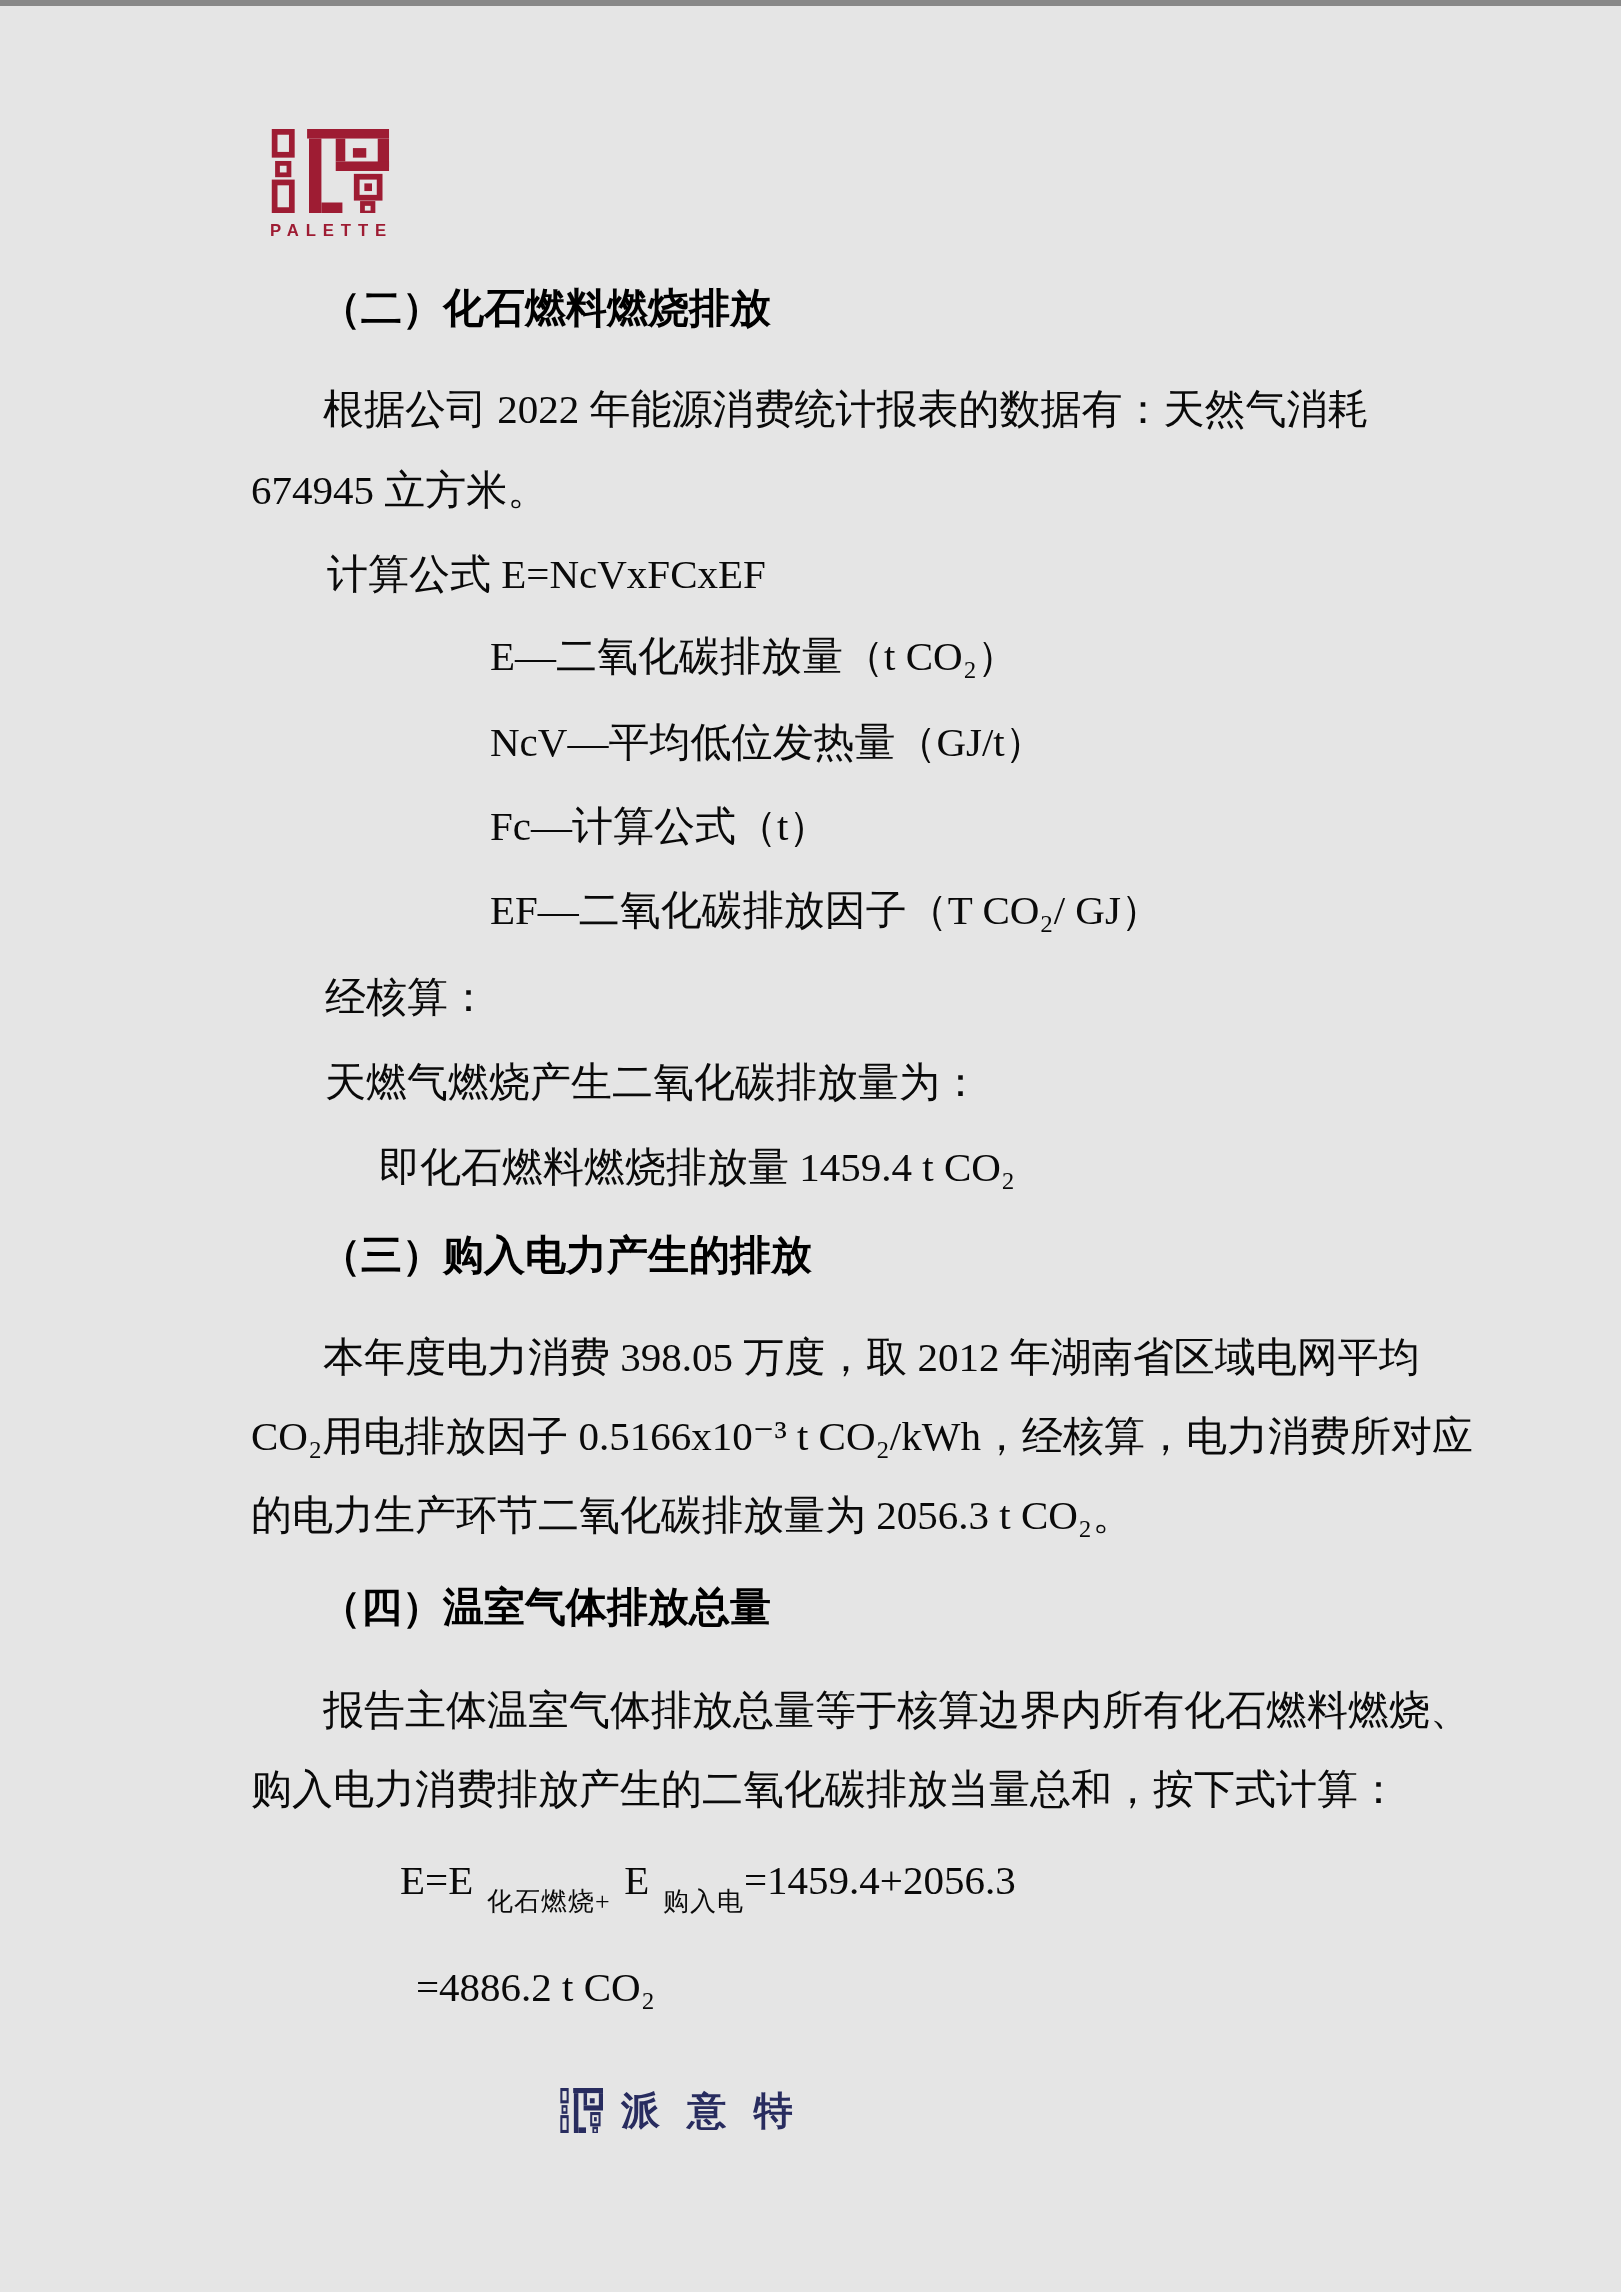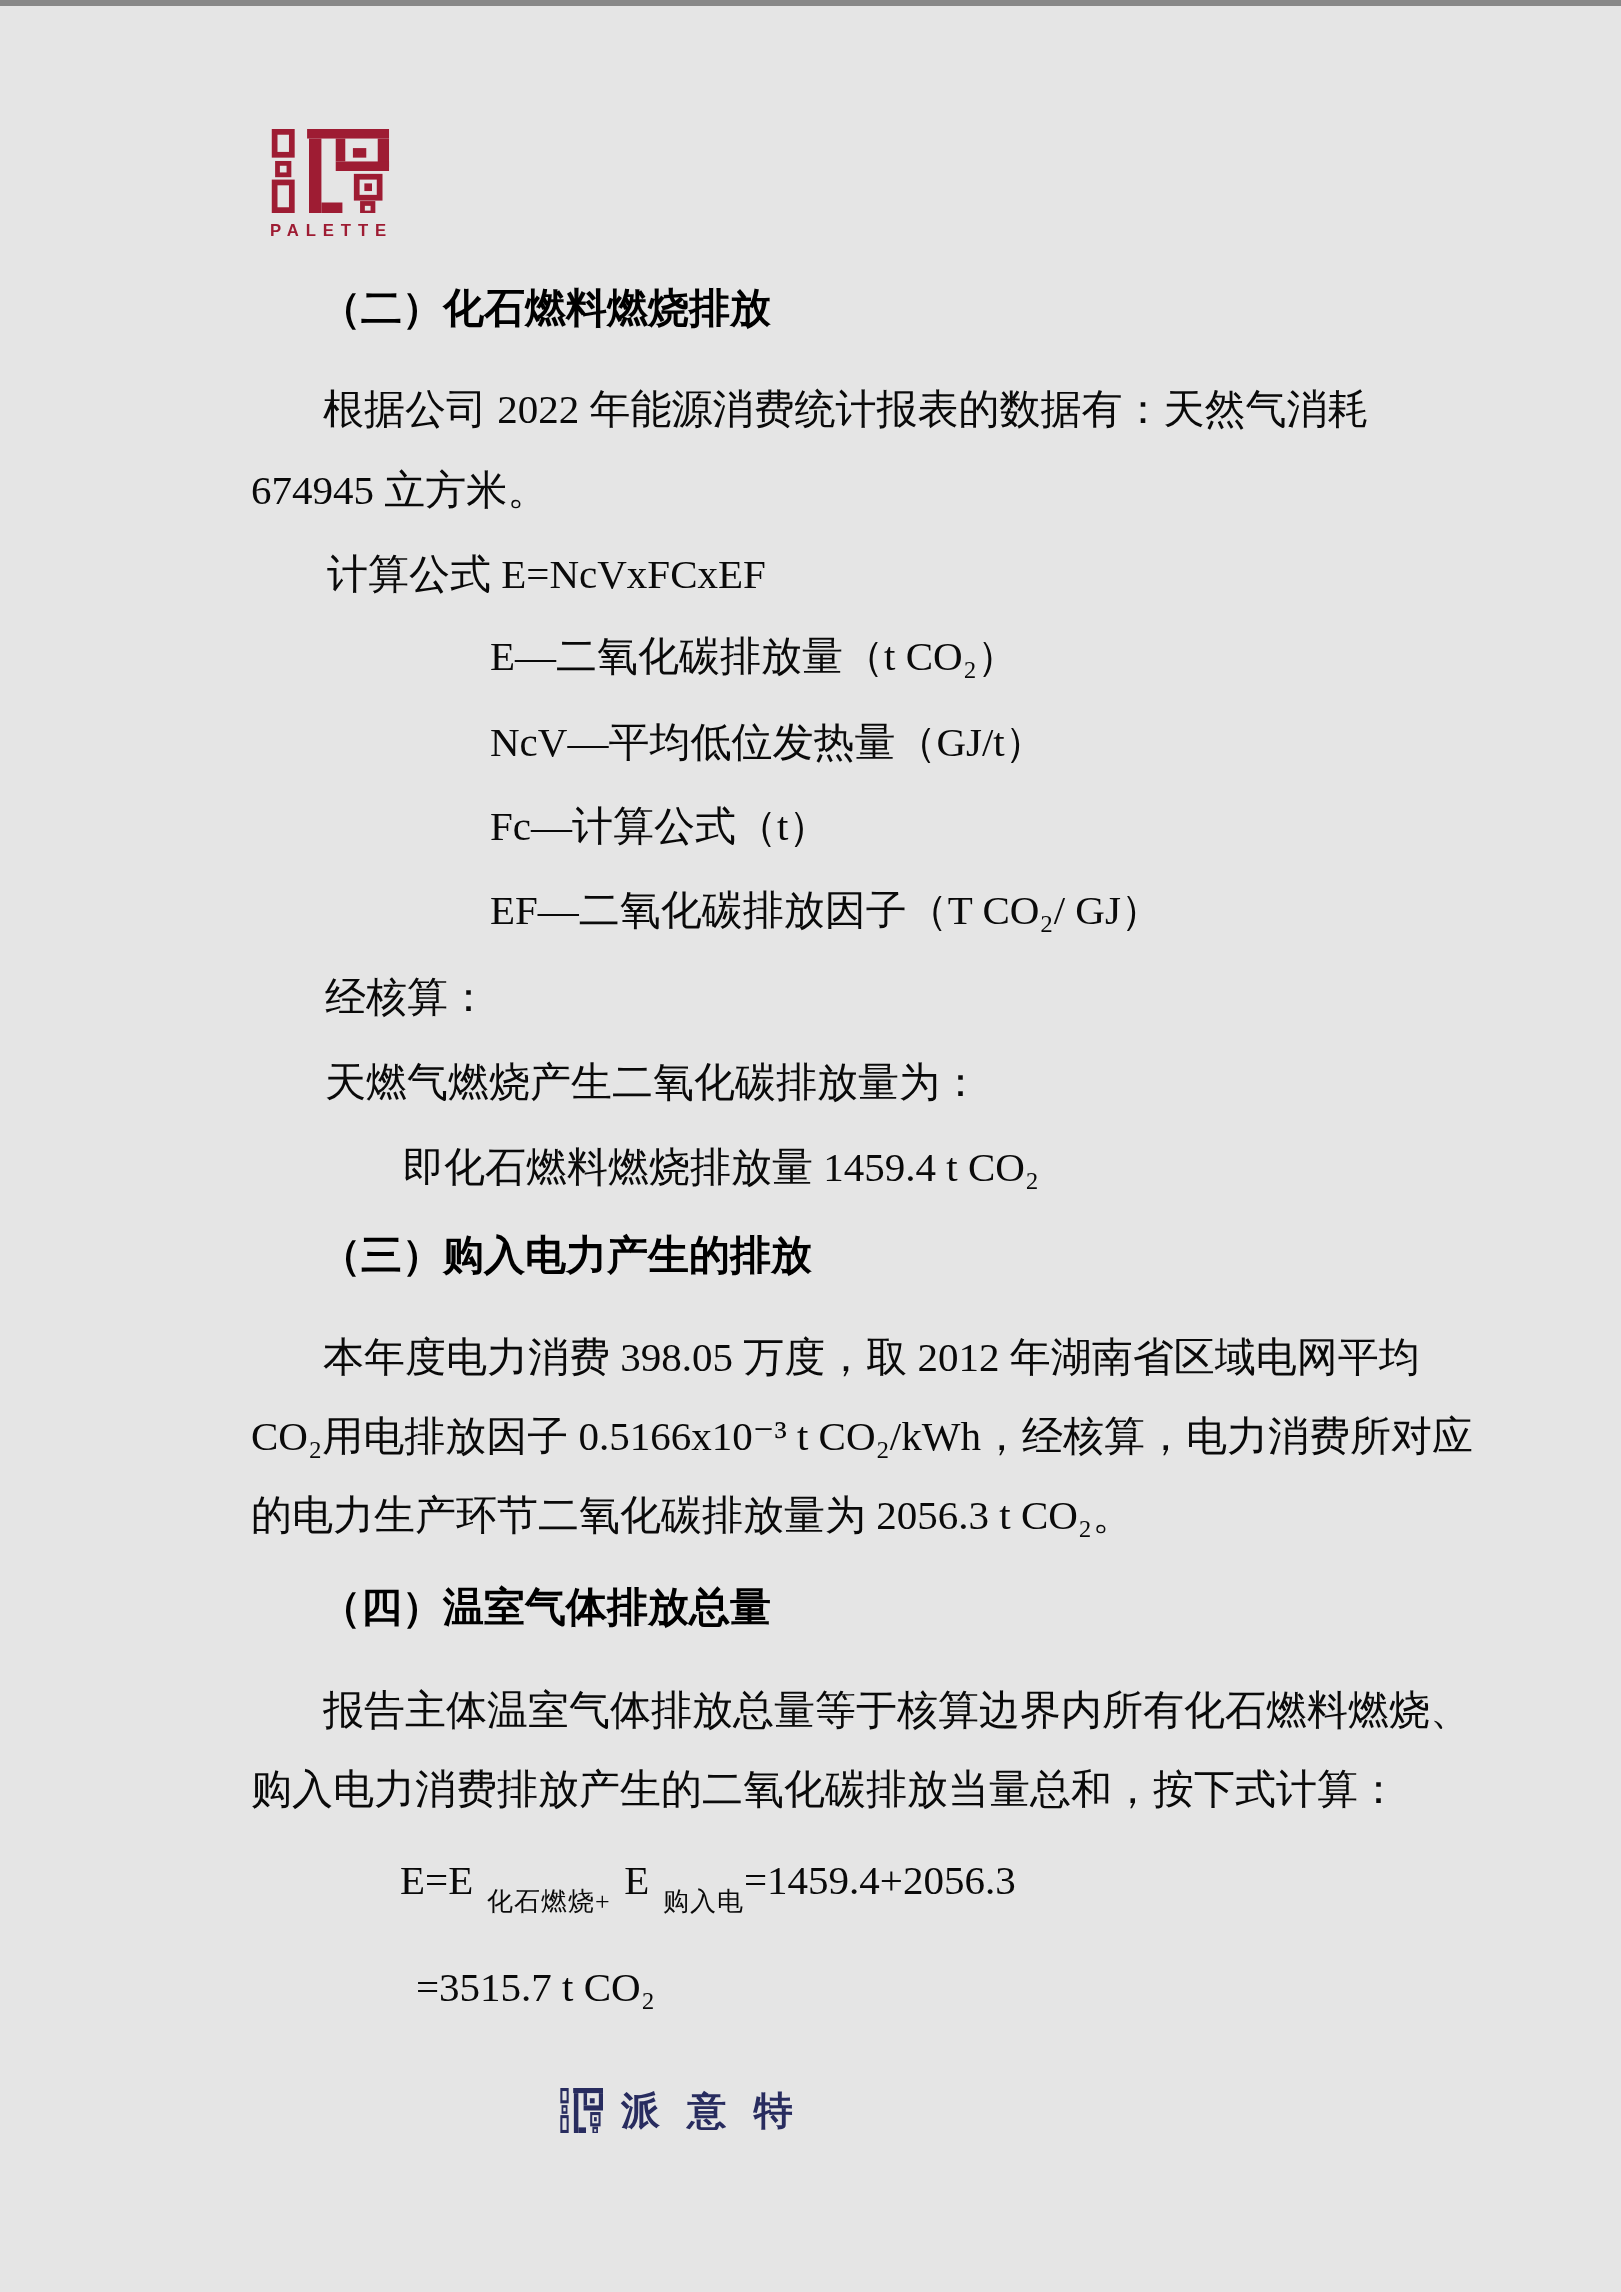--- a/index.html
+++ b/index.html
@@ -89,38 +89,38 @@
 
   <div class="abs body-line" style="left:327px;top:545px;">计算公式 E=NcVxFCxEF</div>
 
   <div class="abs body-line" style="left:490px;top:627px;">E—二氧化碳排放量（t CO₂）</div>
   <div class="abs body-line" style="left:490px;top:713px;">NcV—平均低位发热量（GJ/t）</div>
   <div class="abs body-line" style="left:490px;top:797px;">Fc—计算公式（t）</div>
   <div class="abs body-line" style="left:490px;top:881px;">EF—二氧化碳排放因子（T CO₂/ GJ）</div>
 
   <div class="abs body-line" style="left:325px;top:968px;">经核算：</div>
   <div class="abs body-line" style="left:325px;top:1053px;">天燃气燃烧产生二氧化碳排放量为：</div>
-  <div class="abs body-line" style="left:403px;top:1138px;">即化石燃料燃烧排放量 1459.4 t CO₂</div>
+  <div class="abs body-line" style="left:379px;top:1138px;">即化石燃料燃烧排放量 1459.4 t CO₂</div>
 
   <div class="abs heading" style="left:320px;top:1226px;">（三）购入电力产生的排放</div>
 
   <div class="abs body-line" style="left:323px;top:1328px;">本年度电力消费 398.05 万度，取 2012 年湖南省区域电网平均</div>
   <div class="abs body-line" style="left:251px;top:1407px;">CO₂用电排放因子 0.5166x10⁻³ t CO₂/kWh，经核算，电力消费所对应</div>
   <div class="abs body-line" style="left:251px;top:1486px;">的电力生产环节二氧化碳排放量为 2056.3 t CO₂。</div>
 
   <div class="abs heading" style="left:320px;top:1578px;">（四）温室气体排放总量</div>
 
   <div class="abs body-line" style="left:323px;top:1681px;">报告主体温室气体排放总量等于核算边界内所有化石燃料燃烧、</div>
   <div class="abs body-line" style="left:251px;top:1760px;">购入电力消费排放产生的二氧化碳排放当量总和，按下式计算：</div>
 
   <div class="abs body-line" style="left:400px;top:1851px;">
     <span>E=E</span><span class="formula-space"></span><span class="sub-cn">化石燃烧+</span><span class="formula-space"></span><span>E</span><span class="formula-space"></span><span class="sub-cn">购入电</span><span>=1459.4+2056.3</span>
   </div>
 
-  <div class="abs body-line" style="left:416px;top:1958px;">=3515.7 t CO₂</div>
+  <div class="abs body-line" style="left:416px;top:1958px;">=4886.2 t CO₂</div>
 
   <div class="footer-row">
     <svg class="logo-footer" width="43" height="45" viewBox="0 0 124 88" preserveAspectRatio="none">
       <use href="#maze-logo"></use>
     </svg>
     <div class="footer-brand">派意特</div>
   </div>
 
 </div>
 

